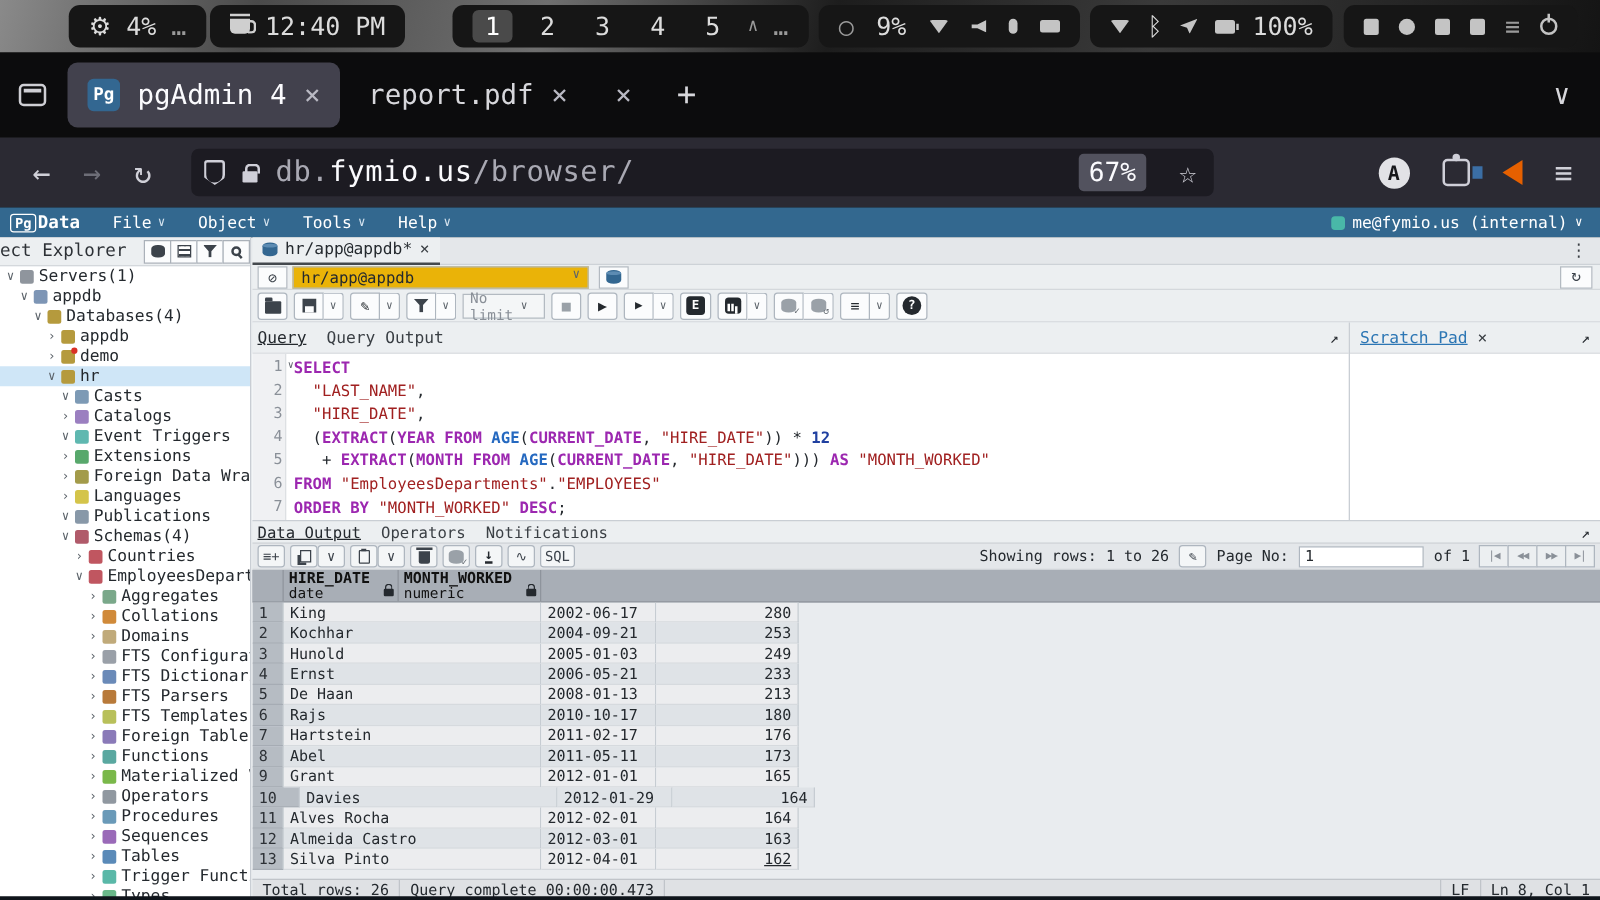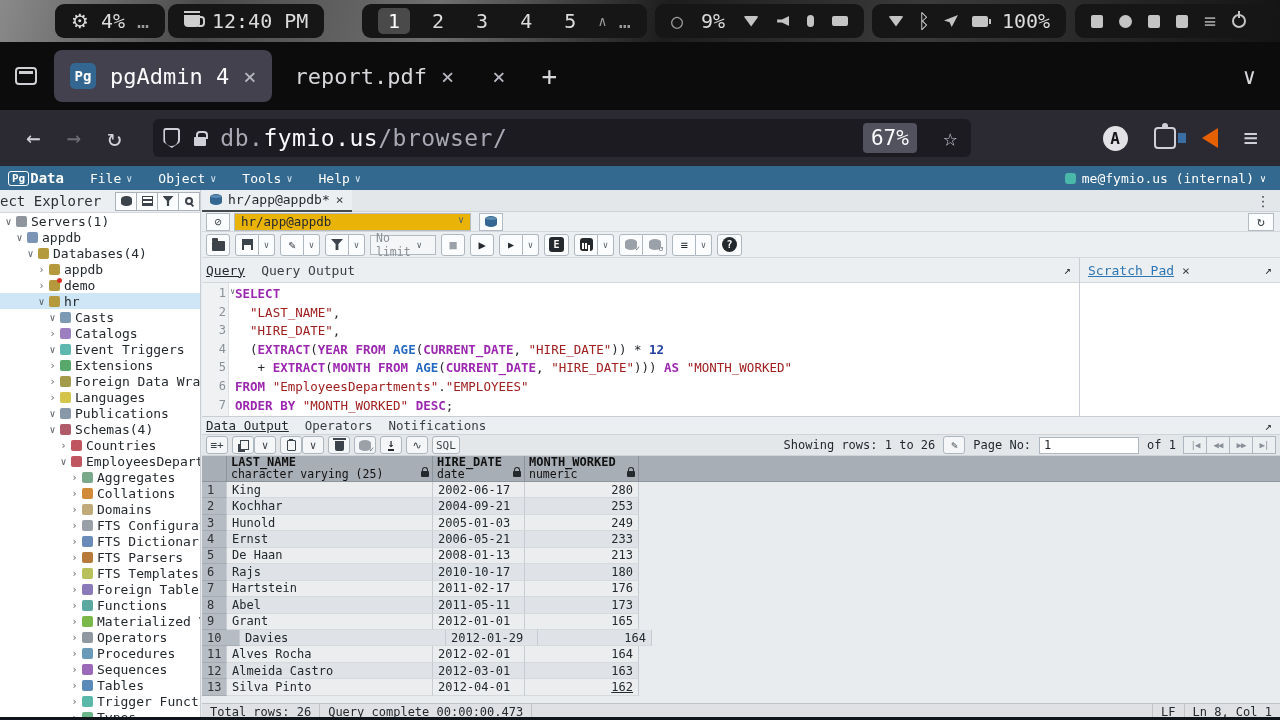--- a/index.html
+++ b/index.html
@@ -696,21 +696,20 @@
           <span class="pgbtn">◀◀</span>
           <span class="pgbtn">▶▶</span>
           <span class="pgbtn">▶|</span>
         </span>
       </div>
     </div>
 
     <div id="grid">
       <div class="ghead">
         <span class="gh-cell gh-num"></span>
-        <span class="gh-cell c-name"><b>LAST_NAME</b><br><span>character varying (25)</span><span class="glock"></span></span>
         <span class="gh-cell c-date"><b>HIRE_DATE</b><br><span>date</span><span class="glock"></span></span>
         <span class="gh-cell c-month"><b>MONTH_WORKED</b><br><span>numeric</span><span class="glock"></span></span>
       </div>
       <div id="grows">
           <div class="grow">
             <span class="gc num" style="width: 25px;">1</span>
             <span class="gc" style="width: 206px;">King</span>
             <span class="gc" style="width: 92px;">2002-06-17</span>
             <span class="gc right" style="width: 114px;">280</span>
           </div>

